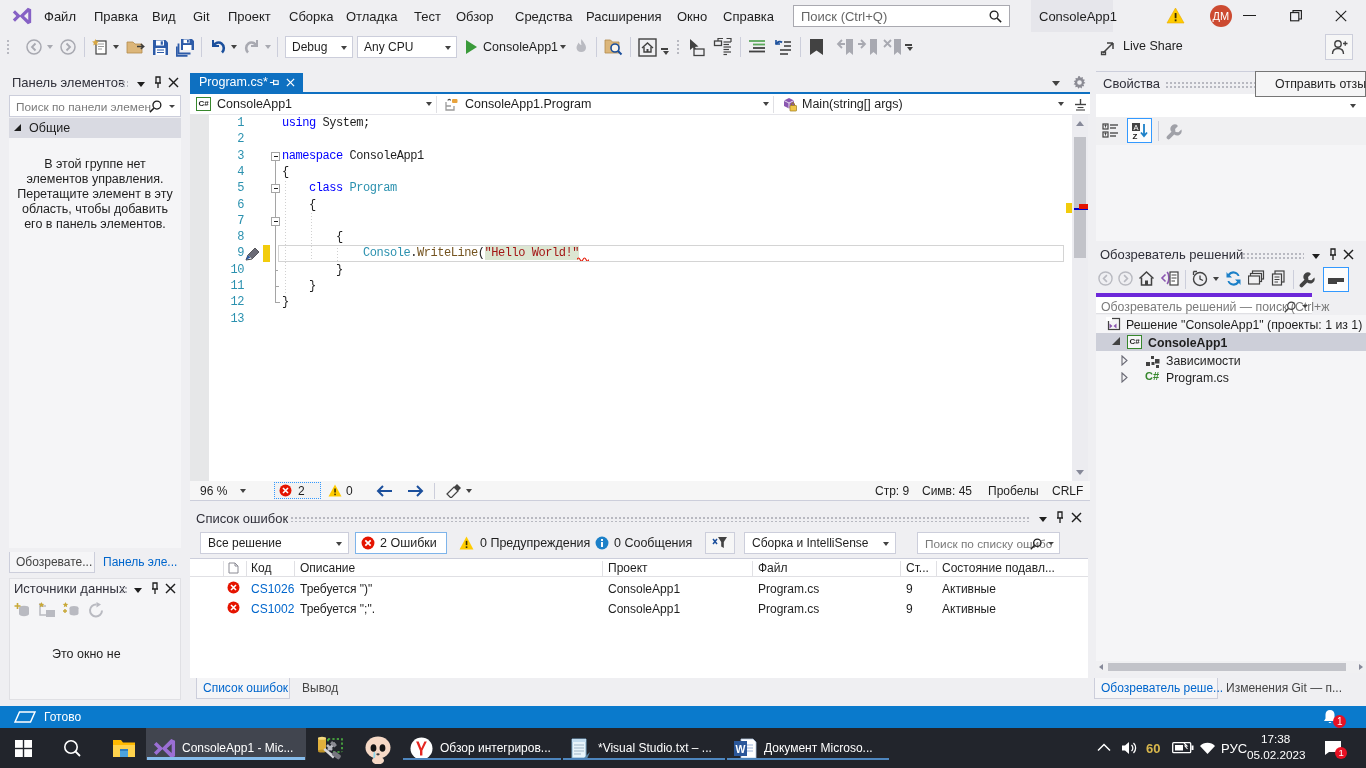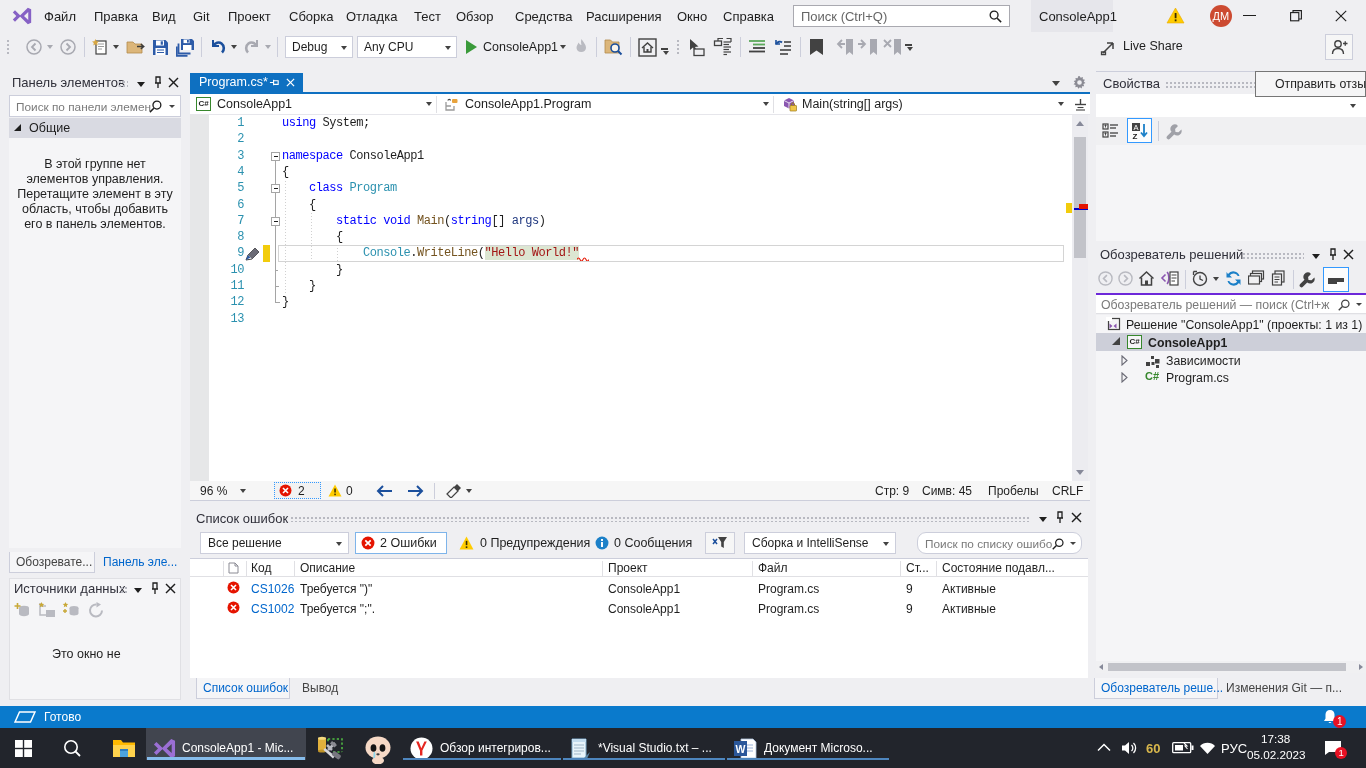--- a/index.html
+++ b/index.html
@@ -386,21 +386,21 @@
         <path d="M1 13 L3 8 L5.5 10.5 Z" fill="#2D5BA8"></path>
         <path d="M3 8 L10 1 L14 5 L7 12 Z" fill="#6A6A75"></path>
       </svg>
 
     <div class="cl" style="top:0"><span class="ln">1</span><span class="ct"><i class="k">using</i> System;</span></div>
     <div class="cl" style="top:16.3px"><span class="ln">2</span></div>
     <div class="cl" style="top:32.6px"><span class="ln">3</span><span class="ct"><i class="k">namespace</i> ConsoleApp1</span></div>
     <div class="cl" style="top:48.9px"><span class="ln">4</span><span class="ct">{</span></div>
     <div class="cl" style="top:65.2px"><span class="ln">5</span><span class="ct">    <i class="k">class</i> <i class="t">Program</i></span></div>
     <div class="cl" style="top:81.5px"><span class="ln">6</span><span class="ct">    {</span></div>
-    <div class="cl" style="top:97.8px"><span class="ln">7</span><span class="ct">        <i class="k">static</i> <i class="k">void</i> <i class="m">Main</i>(<i class="k">string</i>[] <i class="p">args</i>)</span></div>
+    <div class="cl" style="top:97.8px"><span class="ln">7</span></div>
     <div class="cl" style="top:114.1px"><span class="ln">8</span><span class="ct">        {</span></div>
     <div class="cl" style="top:130.4px"><span class="ln">9</span><span class="ct">            <i class="t">Console</i>.<i class="m">WriteLine</i>(<i class="s">"Hello World!"</i></span></div>
     <div class="cl" style="top:146.7px"><span class="ln">10</span><span class="ct">        }</span></div>
     <div class="cl" style="top:163px"><span class="ln">11</span><span class="ct">    }</span></div>
     <div class="cl" style="top:179.3px"><span class="ln">12</span><span class="ct">}</span></div>
     <div class="cl" style="top:195.6px"><span class="ln">13</span></div>
 
     <div class="fold" style="top:36.6px"></div>
     <div class="fold" style="top:69.2px"></div>
     <div class="fold" style="top:101.8px"></div>
@@ -489,21 +489,21 @@
     <span class="abs" style="left:424px;top:28px;font-size:12.5px;">0 Сообщения</span>
     <div class="abs" style="left:515px;top:24px;width:30px;height:22px;background:#F6F6F6;border:1px solid #CCCEDB;"></div>
     <svg class="abs" style="left:522px;top:28px" width="16" height="14" viewBox="0 0 16 14">
         <path d="M1 3 L5 8 M5 3 L1 8" stroke="#1B4F9C" stroke-width="1.5"></path>
         <path d="M6 1 L15 1 L11.8 6 L11.8 12 L9.2 10.5 L9.2 6 Z" fill="#424242"></path>
       </svg>
     <div class="combo" style="left:554px;top:24px;width:152px;height:22px;">
       <span class="abs" style="left:7px;top:3px;">Сборка и IntelliSense</span>
       <div class="abs" style="right:6px;top:9px;width:0;height:0;border-left:3.5px solid transparent;border-right:3.5px solid transparent;border-top:4px solid #424242;"></div>
     </div>
-    <div class="searchbox" style="left:727px;top:24px;width:165px;height:22px;border-radius:9px;">
+    <div class="searchbox" style="left:727px;top:24px;width:143px;height:22px;">
       <span class="abs" style="left:7px;top:4px;">Поиск по списку ошибо</span>
       <svg class="abs" style="right:16px;top:4px" width="14" height="14" viewBox="0 0 16 16">
           <circle cx="9.5" cy="6.5" r="4.2" fill="none" stroke="#1E1E1E" stroke-width="1.4"></circle>
           <line x1="6.2" y1="9.8" x2="2" y2="14" stroke="#1E1E1E" stroke-width="1.6"></line>
         </svg>
       <div class="abs" style="right:5px;top:9px;width:0;height:0;border-left:3px solid transparent;border-right:3px solid transparent;border-top:3.5px solid #424242;"></div>
     </div>
 
     <div class="abs" style="left:0;top:50px;width:898px;height:120px;background:#fff;border-top:1px solid #CCCEDB;">
       <div class="abs" style="left:0;top:0;width:898px;height:18px;border-bottom:1px solid #E0E0E4;"></div>
@@ -647,21 +647,21 @@
       </svg>
     <div class="sepv" style="left:203px;top:3px;height:19px;"></div>
     <svg class="abs" style="left:209px;top:4px" width="17" height="17" viewBox="0 0 17 17">
         <path d="M10.5 1.5 A4.6 4.6 0 0 0 5.5 8.8 L1.2 13.1 A1.9 1.9 0 0 0 3.9 15.8 L8.2 11.5 A4.6 4.6 0 0 0 15.4 6.4 L12.5 9.3 L9.5 8.9 L9.1 5.9 L12 3 Z" fill="#424242"></path>
       </svg>
     <div class="abs" style="left:233px;top:0;width:26px;height:25px;border:1px solid #3399FF;background:#FDFDFD;"></div>
     <div class="abs" style="left:238px;top:11px;width:16px;height:4px;background:#424242;"></div>
     <div class="abs" style="left:238px;top:15px;width:9px;height:2px;background:#424242;"></div>
   </div>
 
-  <div class="abs" style="left:6px;top:231px;width:270px;height:21px;background:#fff;border-top:2px solid #6d28d9;border-bottom:1px solid #E0E0E4;">
+  <div class="abs" style="left:6px;top:231px;width:216px;height:21px;background:#fff;border-top:4px solid #6d28d9;border-bottom:1px solid #E0E0E4;">
     <span class="abs" style="left:5px;top:3px;font-size:12.3px;color:#7A7A7A;white-space:nowrap;">Обозреватель решений — поиск (Ctrl+ж</span>
     <svg class="abs" style="right:15px;top:3px" width="14" height="14" viewBox="0 0 16 16">
         <circle cx="9.5" cy="6.5" r="4.2" fill="none" stroke="#424242" stroke-width="1.4"></circle>
         <line x1="6.2" y1="9.8" x2="2" y2="14" stroke="#424242" stroke-width="1.6"></line>
       </svg>
     <div class="abs" style="right:4px;top:8px;width:0;height:0;border-left:3px solid transparent;border-right:3px solid transparent;border-top:3.5px solid #424242;"></div>
   </div>
   <div class="abs" style="left:6px;top:253px;width:270px;height:346px;background:#F5F5F7;"></div>
 
   <svg class="abs" style="left:16px;top:255px" width="15" height="14" viewBox="0 0 15 14">

